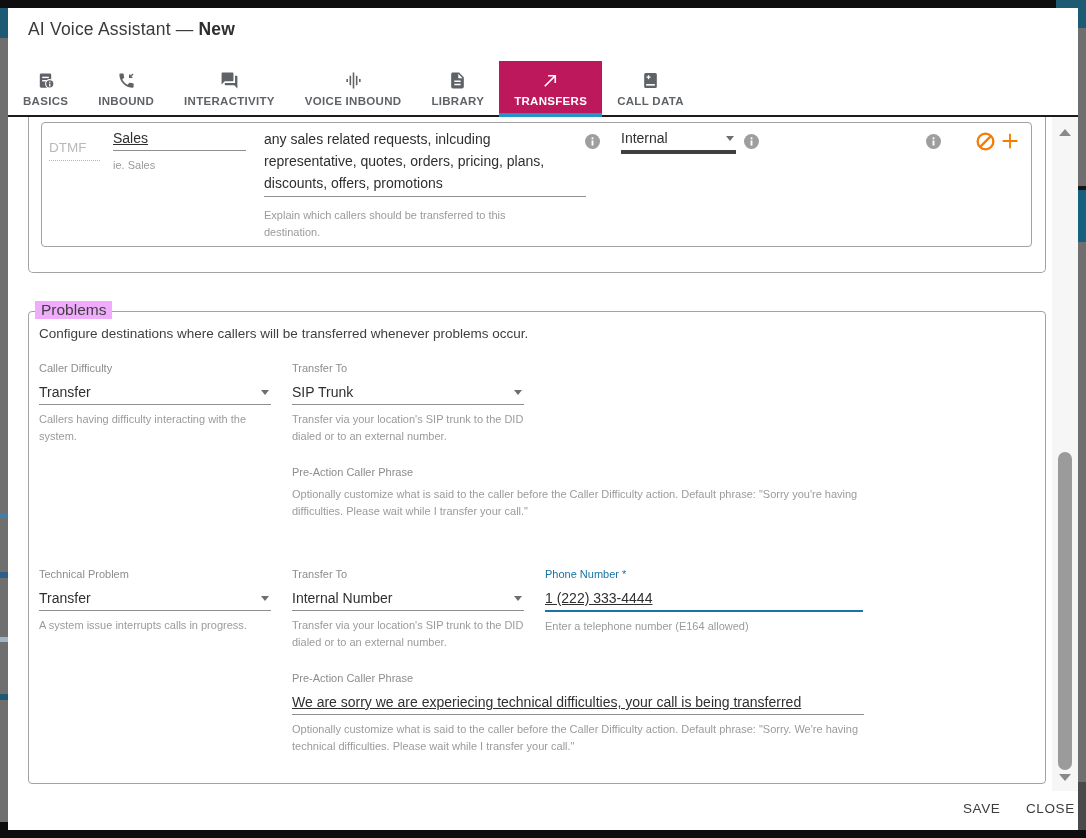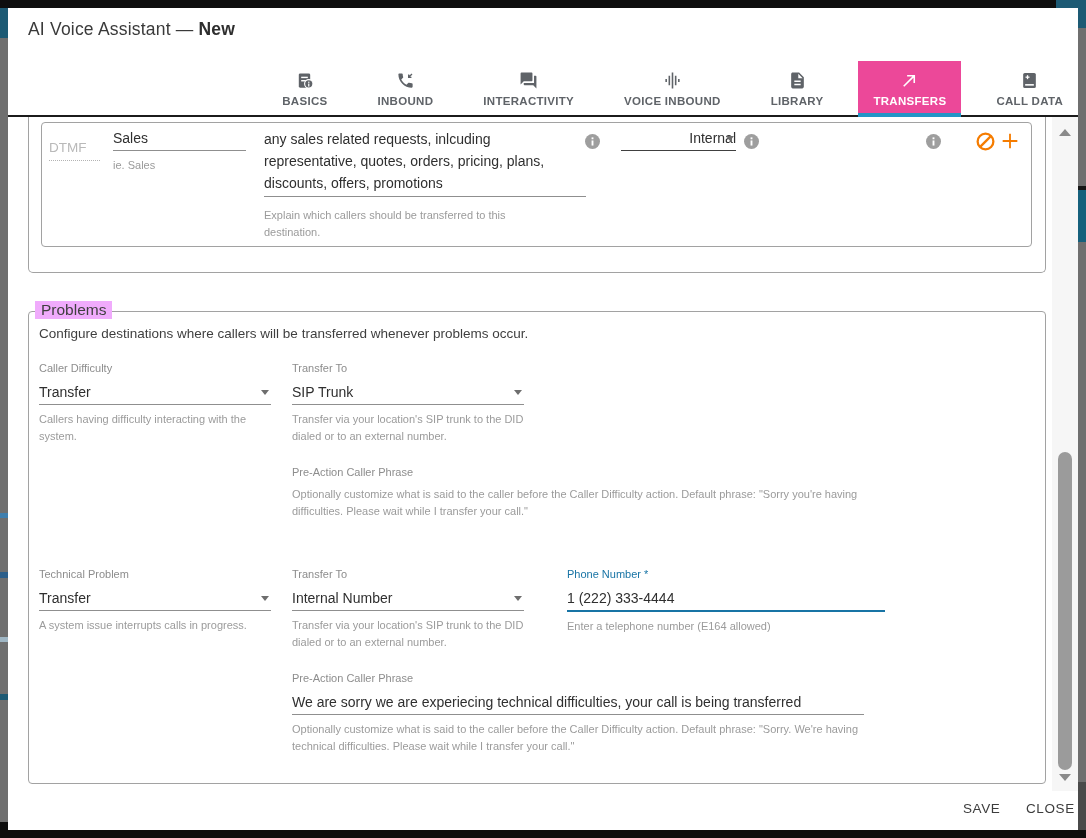--- a/index.html
+++ b/index.html
@@ -15,43 +15,43 @@
   .ls-seg{position:absolute;left:0;width:8px;}
   .rightstrip{left:1078px;top:8px;width:8px;height:822px;background:#6f6f6f;}
   .rs-seg{position:absolute;left:0;width:8px;}
 
   #dialog{left:8px;top:8px;width:1070px;height:822px;background:#ffffff;}
 
   
   .dlg-title{left:28px;top:19px;font-size:17.5px;color:#3a3a3a;letter-spacing:.2px;}
   .dlg-title b{font-weight:bold;color:#2e2e2e;}
 
-  .tabbar{left:8px;top:61px;width:1070px;height:56px;display:flex;justify-content:flex-end;z-index:3;gap:20px;}
+  .tabbar{left:8px;top:61px;width:1070px;height:56px;display:flex;justify-content:flex-start;z-index:3;}
   .tab{display:flex;flex-direction:column;align-items:center;padding:10px 15px 0 15px;
        border-bottom:4px solid transparent;cursor:pointer;color:#5f6368;box-sizing:border-box;height:56px;}
   .tab .ticon{width:19px;height:19px;margin-bottom:5px;}
   .tab .tlabel{font-size:11.5px;font-weight:bold;letter-spacing:.3px;white-space:nowrap;}
-  .tab.active{background:#ec4899;color:#ffffff;border-bottom:4px solid #2395c6;}
+  .tab.active{background:#be185d;color:#ffffff;border-bottom:4px solid #2395c6;}
   .darkline{left:8px;top:115px;width:1070px;height:2px;background:#1b1b1b;z-index:2;}
 
   
   .outer-box{left:28px;top:117px;width:1016px;height:155px;border:1px solid #a2a2a2;border-top:none;
              border-radius:0 0 5px 5px;}
   .inner-box{left:41px;top:122px;width:989px;height:123px;border:1px solid #a2a2a2;border-radius:4px;}
 
   .problems-box{left:28px;top:311px;width:1016px;height:471px;border:1px solid #a2a2a2;border-radius:4px;}
   .legend{position:absolute;left:6px;top:-11px;background:#f0abfc;padding:0 6px;font-size:15.5px;color:#3f3f3f;}
   .section-desc{position:absolute;left:10px;top:14px;font-size:13.5px;color:#3f3f3f;}
 
   
   .fld{position:absolute;}
   .lbl{font-size:11px;color:#8d8d8d;margin-bottom:7px;line-height:13px;}
   .val-row{position:relative;height:22px;border-bottom:1px solid #8f8f8f;font-size:14px;color:#2f2f2f;
            line-height:20px;white-space:nowrap;overflow:hidden;}
-  .val-row input{width:100%;border:0;padding:0;margin:0;font:inherit;color:inherit;background:transparent;outline:none;}
+  .val-row input{width:100%;border:0;padding:0;margin:0;font:inherit;color:inherit;background:transparent;outline:none;text-decoration:underline;}
   .caret{position:absolute;right:2px;top:8px;width:0;height:0;border-left:4.5px solid transparent;
          border-right:4.5px solid transparent;border-top:5px solid #6e6e6e;}
   .hint{font-size:11px;color:#9b9b9b;line-height:17px;margin-top:6px;}
   .blue .lbl{color:#1874a5;}
   .blue .val-row{border-bottom:2px solid #1874a5;}
 
   
   .dtmf{position:absolute;left:7px;top:17px;width:51px;color:#b9b9b9;font-size:13.5px;
         padding-bottom:5px;border-bottom:1px dotted #b3b3b3;}
   .desc-area{width:100%;height:68px;border:0;border-bottom:1px solid #8f8f8f;resize:none;outline:none;
@@ -175,21 +175,21 @@
       <div class="hint" style="width:265px;">Explain which callers should be transferred to this destination.</div>
     </div>
 
     <svg class="info-icon" style="left:543px;top:11px;" viewBox="0 0 16 16">
       <circle cx="8" cy="8" r="8" fill="#9e9e9e"></circle>
         <rect x="7" y="3.6" width="2" height="2" fill="#fff"></rect>
       <rect x="7" y="6.9" width="2" height="5.4" fill="#fff"></rect>
       </svg>
 
     <div class="fld" style="left:579px;top:5px;width:115px;">
-      <div class="val-row" style="border-bottom:1px solid #404040;text-align:right;">
+      <div class="val-row" style="border-bottom:4px solid #404040;">
         <span>Internal</span>
         <span class="caret"></span>
       </div>
     </div>
 
     <svg class="info-icon" style="left:702px;top:11px;" viewBox="0 0 16 16">
       <circle cx="8" cy="8" r="8" fill="#9e9e9e"></circle>
         <rect x="7" y="3.6" width="2" height="2" fill="#fff"></rect>
       <rect x="7" y="6.9" width="2" height="5.4" fill="#fff"></rect>
       </svg>
@@ -248,21 +248,21 @@
 
     <div class="fld" style="left:263px;top:256px;width:232px;">
       <div class="lbl">Transfer To</div>
       <div class="val-row">
         <span>Internal Number</span>
         <span class="caret"></span>
       </div>
       <div class="hint">Transfer via your location's SIP trunk to the DID dialed or to an external number.</div>
     </div>
 
-    <div class="fld blue" style="left:538px;top:256px;width:318px;">
+    <div class="fld blue" style="left:516px;top:256px;width:318px;">
       <div class="lbl">Phone Number *</div>
       <div class="val-row"><input type="text" value="1 (222) 333-4444" style=""></div>
       <div class="hint">Enter a telephone number (E164 allowed)</div>
     </div>
 
     <div class="fld" style="left:263px;top:360px;width:572px;">
       <div class="lbl">Pre-Action Caller Phrase</div>
       <div class="val-row"><input type="text" value="We are sorry we are experiecing technical difficulties, your call is being transferred" style=""></div>
       <div class="hint" style="width:570px;">Optionally customize what is said to the caller before the Caller Difficulty action. Default phrase: "Sorry. We're having technical difficulties. Please wait while I transfer your call."</div>
     </div>

